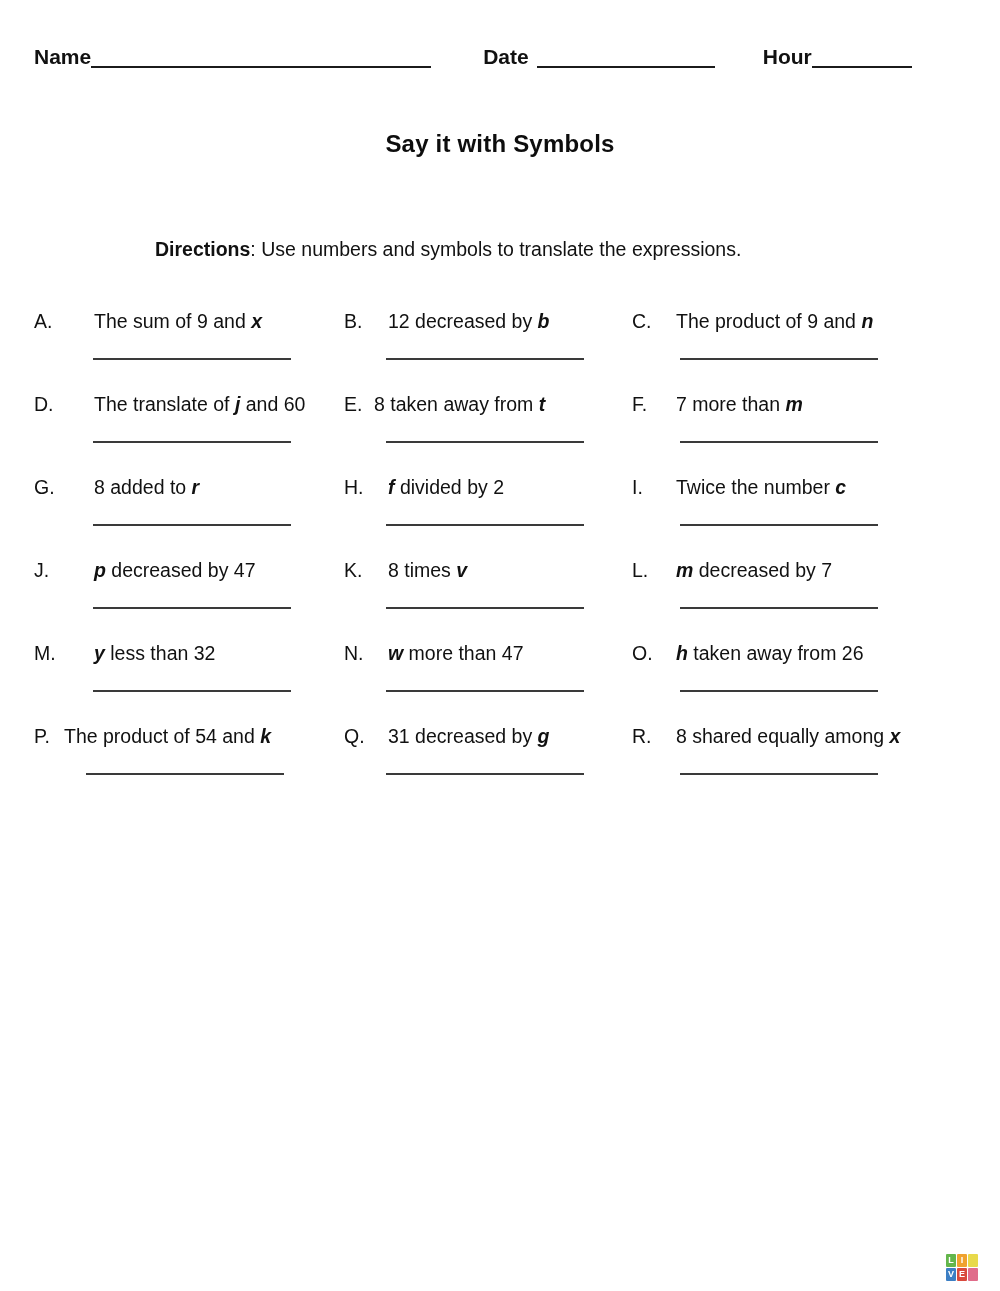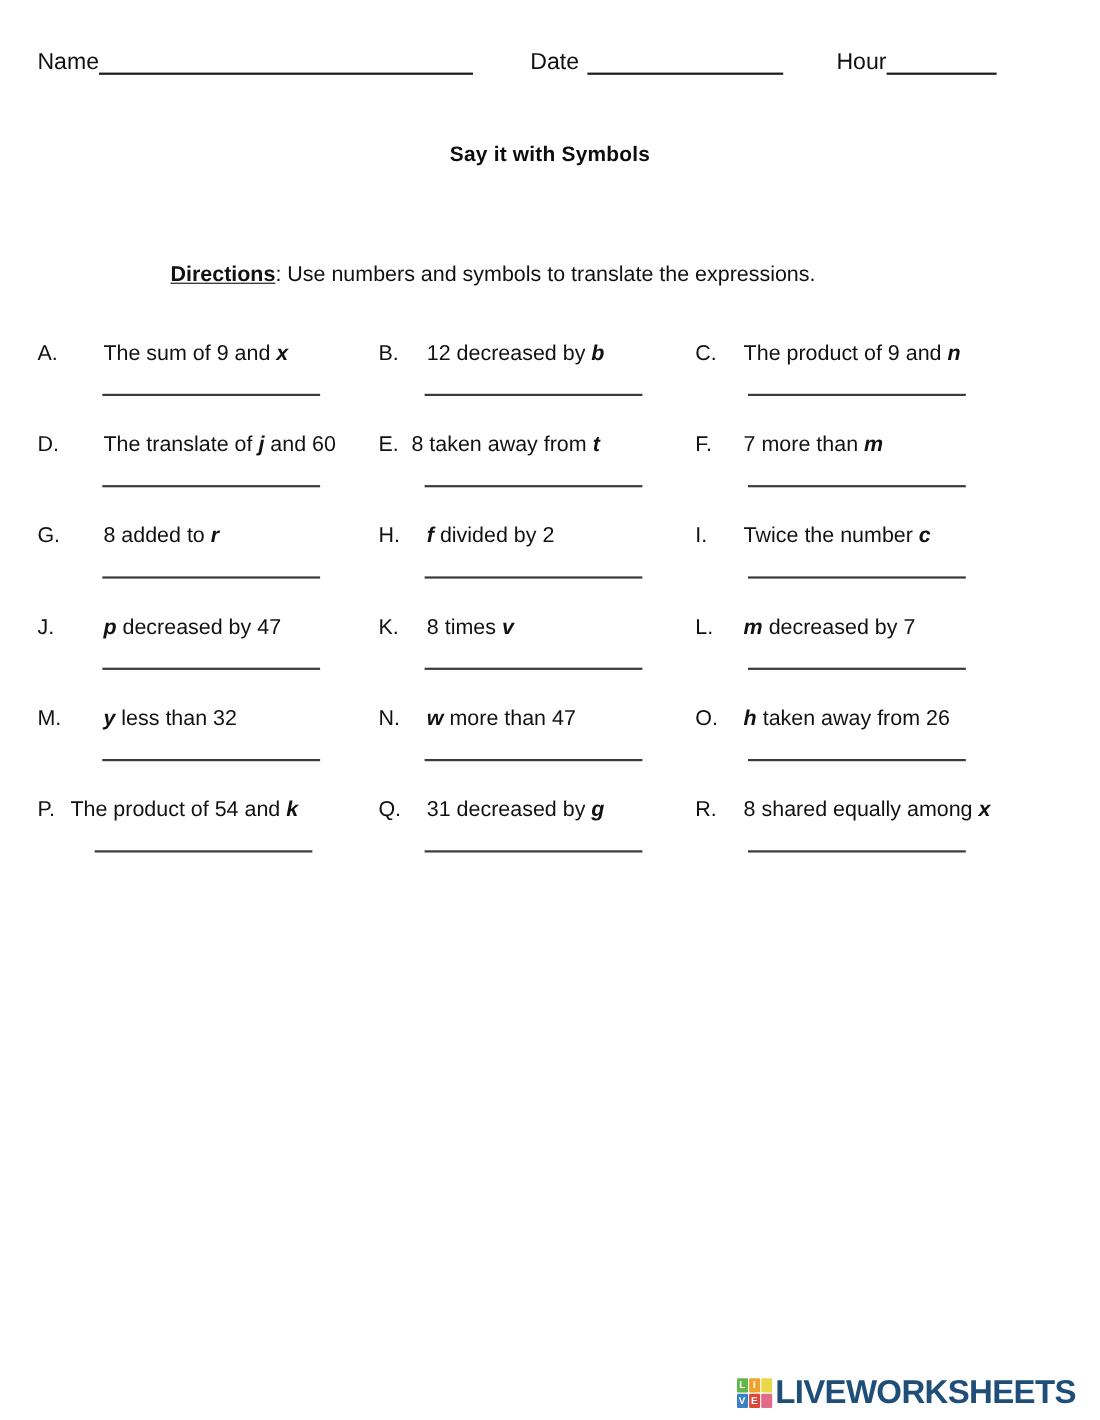--- a/index.html
+++ b/index.html
@@ -26,20 +26,21 @@
     width: 1000px;
     height: 34px;
     display: flex;
     align-items: flex-end;
     padding: 0 34px 0 34px;
   }
   .hdr-field {
     display: flex;
     align-items: flex-end;
     white-space: nowrap;
+    font-weight: bold;
   }
   .hdr-label {
     font-size: 21px;
     line-height: 22px;
     color: #111;
   }
   .hdr-rule {
     display: inline-block;
     border-bottom: 2px solid #1b1b1b;
     height: 17px;
@@ -50,38 +51,37 @@
   .gap-a { width: 52px; }
   .gap-b { width: 48px; }
 
   
   .title {
     position: absolute;
     top: 130px;
     left: 0;
     width: 1000px;
     text-align: center;
-    font-size: 19px;
+    font-size: 24px;
     font-weight: bold;
     letter-spacing: 0.2px;
     color: #0d0d0d;
   }
 
   
   .directions {
     position: absolute;
     top: 238px;
     left: 155px;
     font-size: 19.5px;
     color: #111;
     white-space: nowrap;
   }
   .directions .word {
     font-weight: bold;
-    text-decoration: underline;
     text-underline-offset: 2px;
   }
 
   
   .grid {
     position: absolute;
     top: 310px;
     left: 0;
     width: 1000px;
   }
@@ -340,14 +340,13 @@
 
 <div class="lw-logo">
   <div class="lw-mark">
       <div class="lw-sq" style="background: rgb(99, 182, 75);">L</div>
       <div class="lw-sq" style="background: rgb(240, 162, 46);">I</div>
       <div class="lw-sq" style="background: rgb(232, 217, 74);"></div>
       <div class="lw-sq" style="background: rgb(60, 127, 196);">V</div>
       <div class="lw-sq" style="background: rgb(217, 74, 61);">E</div>
       <div class="lw-sq" style="background: rgb(224, 108, 138);"></div>
     </div>
-  <div class="lw-word" style="color: rgb(31, 78, 121);">LIVEWORKSHEETS</div>
 </div>
 
 </body></html>

